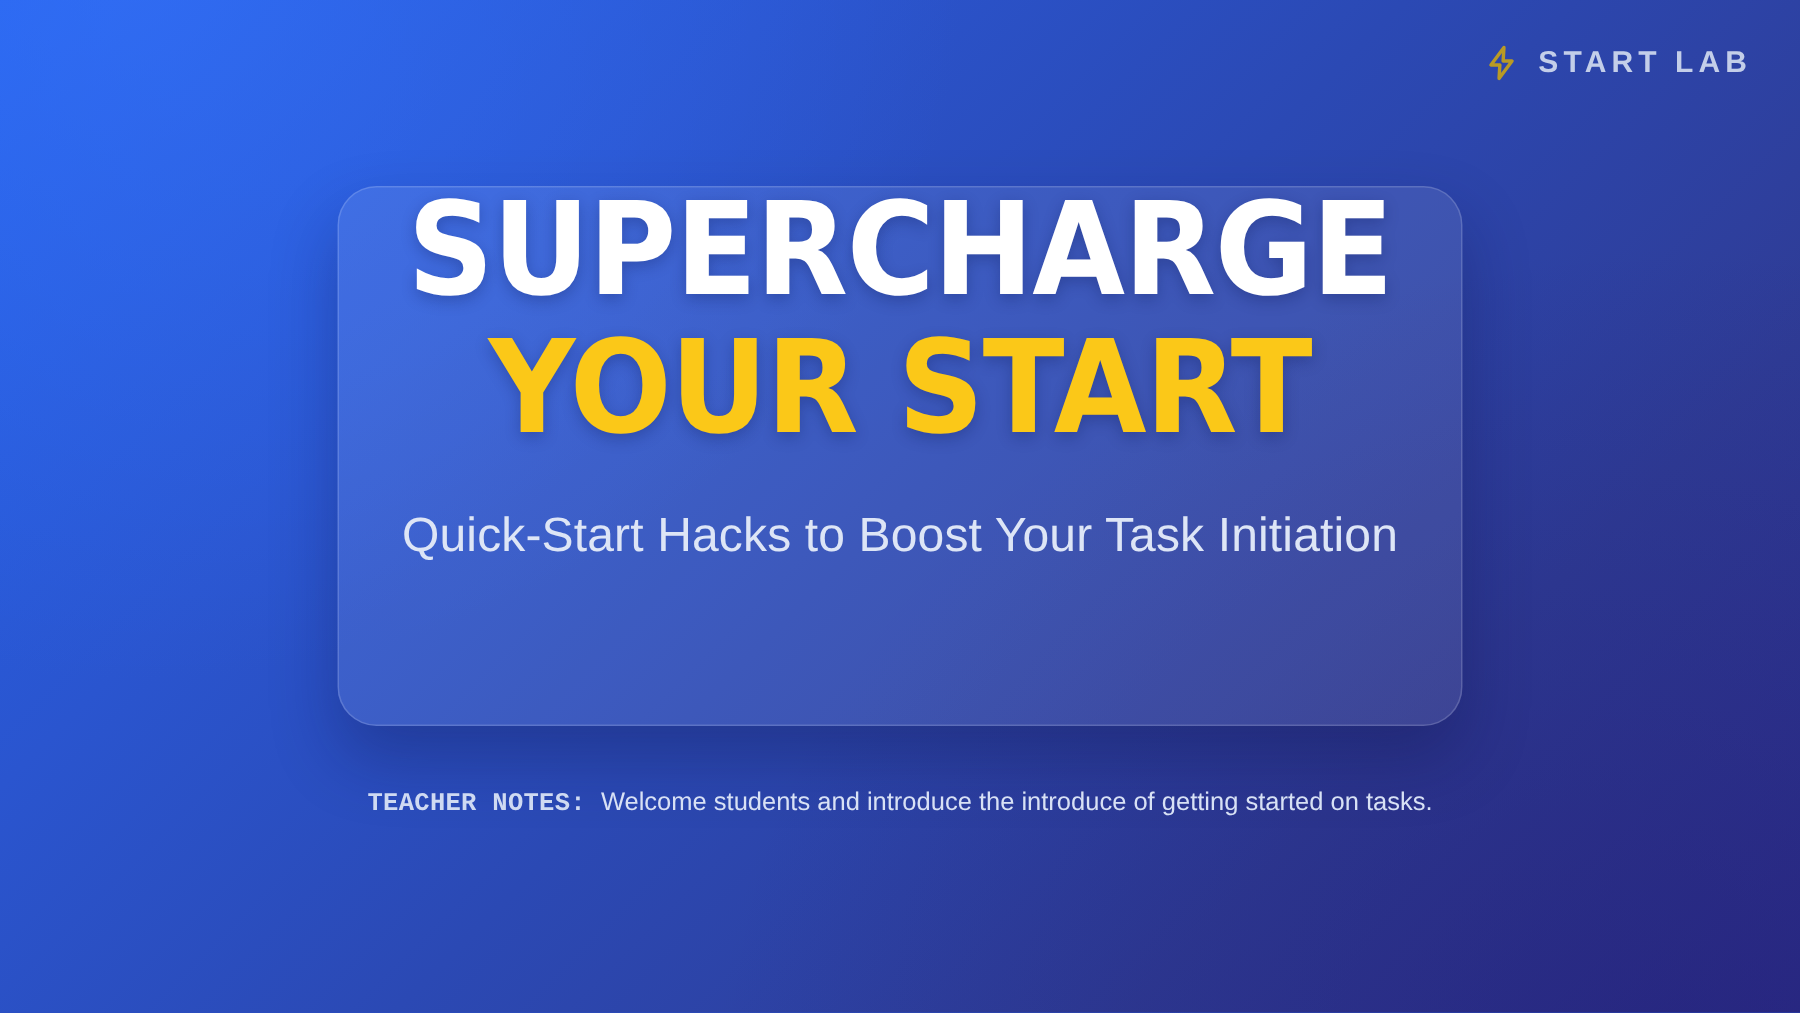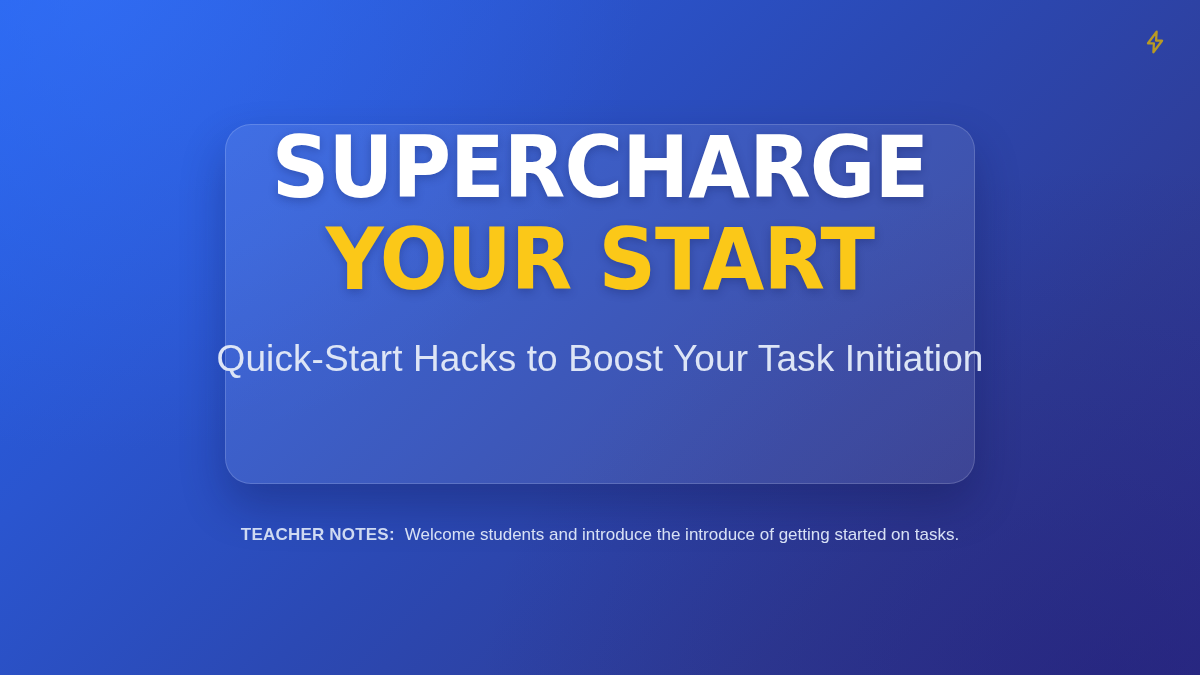--- a/index.html
+++ b/index.html
@@ -107,21 +107,21 @@
   .title-primary {
     color: #ffffff;
     margin-bottom: 8px;
   }
   .title-accent {
     color: #fbc818;
   }
 
   .hero-subtitle {
     margin-top: 36px;
-    font-size: 37px;
+    font-size: 32px;
     font-weight: normal;
     color: #dde5f6;
     text-align: center;
     white-space: nowrap;
     letter-spacing: 0.1px;
   }
 
   
   .teacher-notes {
     position: absolute;
@@ -133,39 +133,41 @@
     justify-content: center;
     gap: 10px;
     z-index: 4;
   }
   .notes-label {
     font-size: 17px;
     font-weight: bold;
     letter-spacing: 0.2px;
     color: #cfdaf2;
     white-space: nowrap;
+    font-family: Liberation Mono, monospace;
   }
   .notes-text {
     font-size: 17px;
     font-weight: normal;
     color: #d8e1f5;
     white-space: nowrap;
   }
 </style>
 </head>
 <body>
 
 <div class="slide">
 
   <div class="brand">
     <span class="brand-icon-wrap">
       <svg class="brand-icon" viewBox="0 0 24 24" fill="none" stroke="#b99a24" stroke-width="2.1" stroke-linecap="round" stroke-linejoin="round" aria-hidden="true">
         <path d="M13.5 2.5 L5.5 13.2 L11 13.2 L10.5 21.5 L18.5 10.8 L13 10.8 Z"></path>
       </svg>
     </span>
+    <span class="brand-name">START LAB</span>
   </div>
 
   <div class="hero-card">
     <div class="title-line title-primary">SUPERCHARGE</div>
     <div class="title-line title-accent">YOUR START</div>
     <div class="hero-subtitle">Quick-Start Hacks to Boost Your Task Initiation</div>
   </div>
 
   <div class="teacher-notes">
     <span class="notes-label">TEACHER NOTES:</span>

